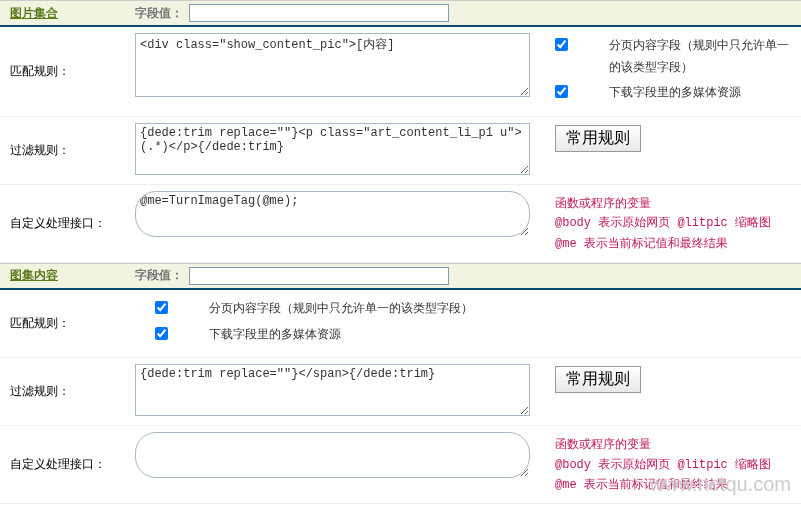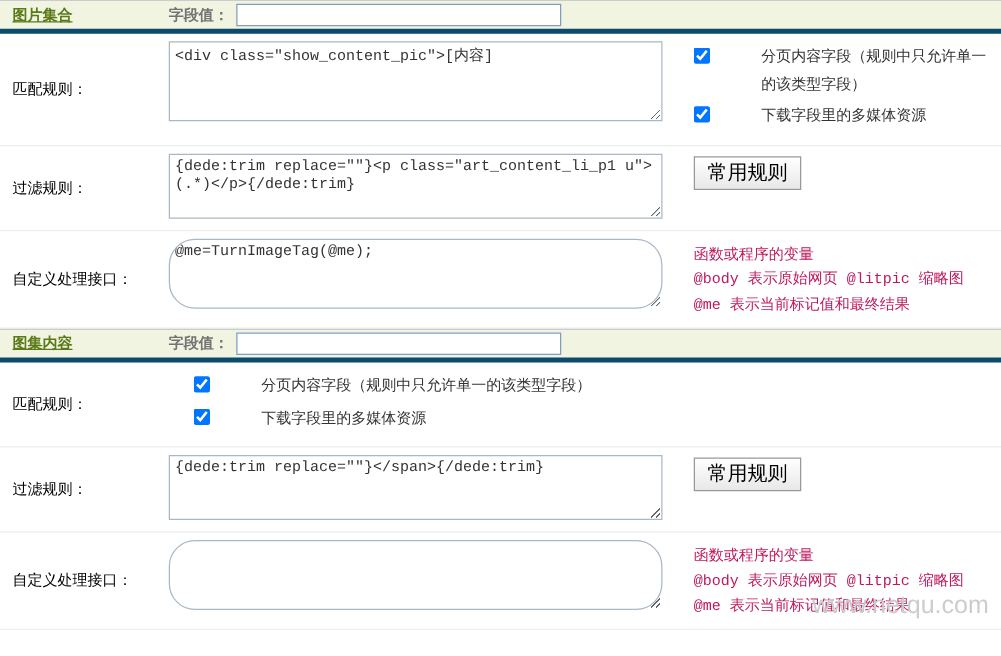--- a/index.html
+++ b/index.html
@@ -9,21 +9,21 @@
   color: #333;
   background: #fff;
   width: 801px;
   position: relative;
 }
 .section { border-top: 1px solid #ccc; }
 .header-row {
   display: flex;
   align-items: center;
   background: #f0f4e0;
-  border-bottom: 4px solid #0c4a6e;
+  border-bottom: 2px solid #0c4a6e;
   height: 26px;
 }
 .header-title {
   color: #5a7a1a;
   font-weight: bold;
   text-decoration: underline;
   padding-left: 10px;
   width: 135px;
 }
 .header-label {
@@ -64,21 +64,21 @@
   border: 1px solid #a8b8c8;
   background: #fff;
   font-family: "Courier New", monospace;
   font-size: 12px;
   padding: 2px 4px;
   resize: both;
   color: #333;
 }
 .ta-match { height: 64px; }
 .ta-filter { height: 52px; }
-.ta-custom { height: 56px; border-radius: 21px; }
+.ta-custom { height: 46px; border-radius: 21px; }
 .chk-row { display: flex; align-items: baseline; margin-bottom: 4px; gap: 36px; }
 .chk-row input { margin-right: 5px; position: relative; top: 2px; }
 .chk-row span { color: #333; }
 .btn {
   border: 1px solid #999;
   background: linear-gradient(#fff, #e8e8e8);
   padding: 2px 10px;
   font-size: 16px;
   cursor: pointer;
   font-family: inherit;

